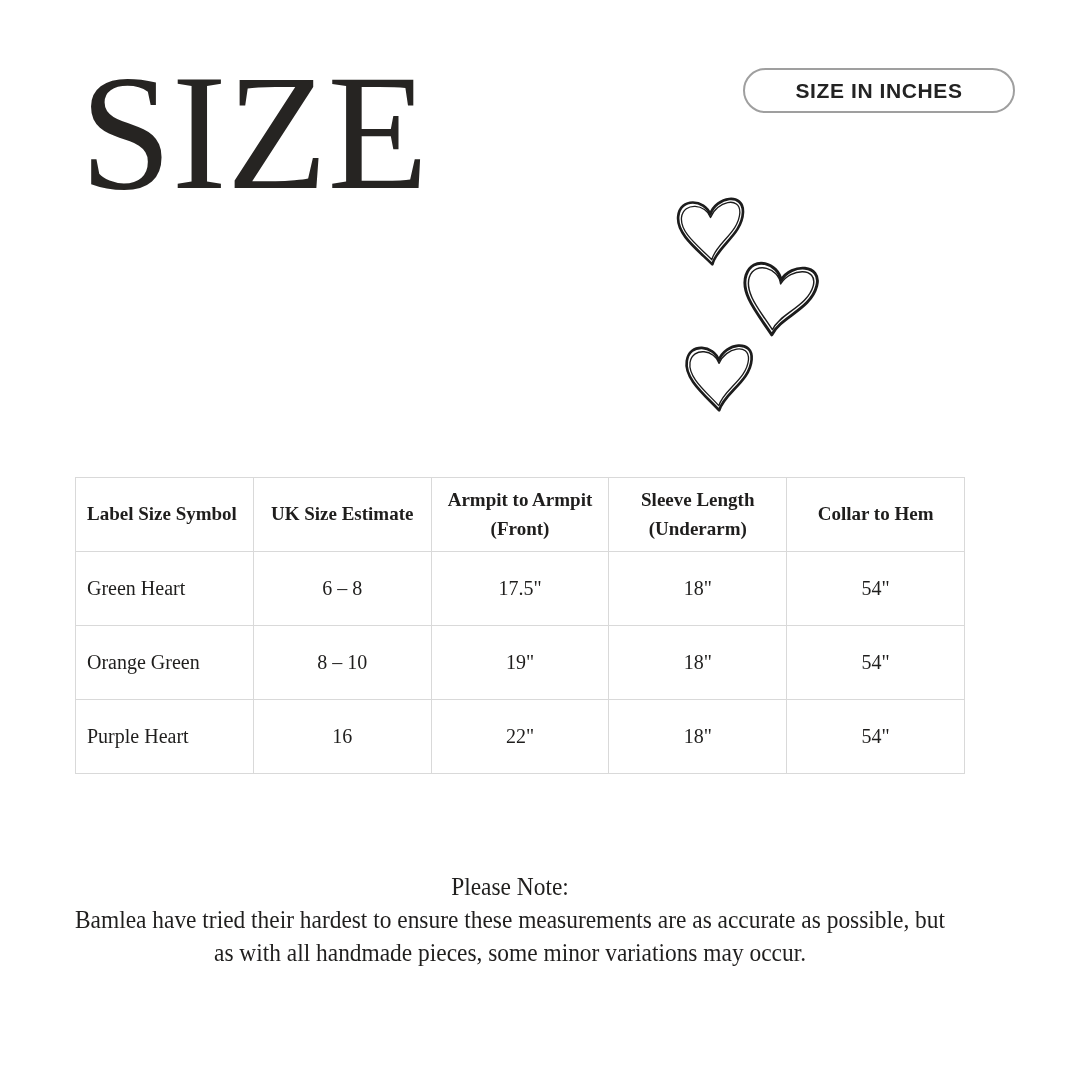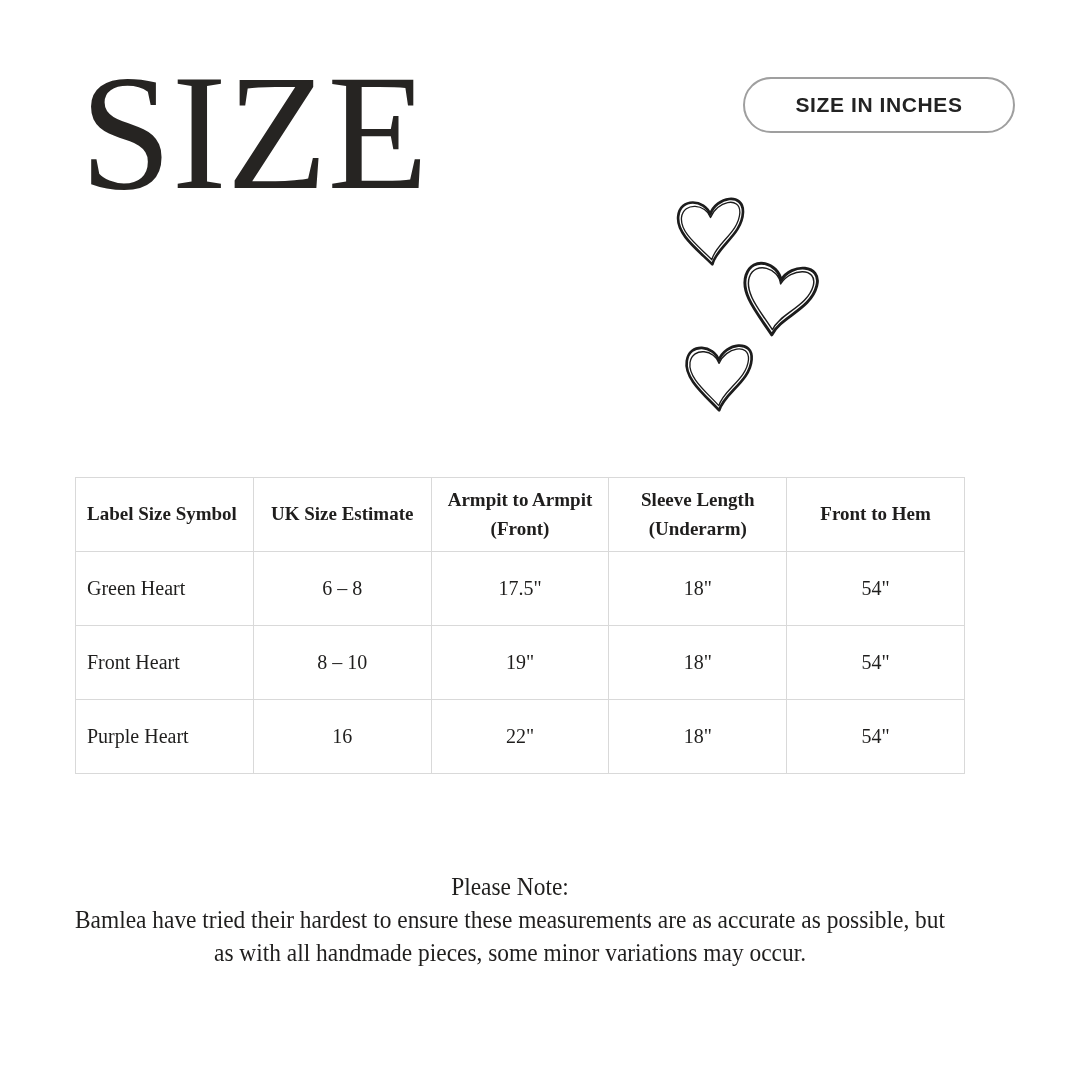--- a/index.html
+++ b/index.html
@@ -22,22 +22,22 @@
     font-weight:400;
     color:#262422;
     white-space:nowrap;
     text-align:center;
   }
   .title div { height:193px; }
 
   
   .badge {
     position:absolute;
-    left:743px; top:77px;
-    width:272px; height:56px;
+    left:743px; top:68px;
+    width:272px; height:45px;
     box-sizing:border-box;
     border:2px solid #9f9f9f;
     border-radius:33px;
     display:flex; align-items:center; justify-content:center;
     font-family:"Liberation Sans", sans-serif;
     font-weight:700;
     font-size:21px;
     letter-spacing:0.6px;
     color:#232323;
     background:#ffffff;
@@ -133,35 +133,35 @@
       </th>
       <th>
         <span class="th-main">Armpit to Armpit</span>
         <span class="th-sub">(Front)</span>
       </th>
       <th>
         <span class="th-main">Sleeve Length</span>
         <span class="th-sub">(Underarm)</span>
       </th>
       <th>
-        <span class="th-main">Front to Hem</span>
+        <span class="th-main">Collar to Hem</span>
 
       </th>
     </tr>
   </thead>
   <tbody>
     <tr>
       <td>Green Heart</td>
       <td>6 – 8</td>
       <td>17.5"</td>
       <td>18"</td>
       <td>54"</td>
     </tr>
     <tr>
-      <td>Front Heart</td>
+      <td>Orange Green</td>
       <td>8 – 10</td>
       <td>19"</td>
       <td>18"</td>
       <td>54"</td>
     </tr>
     <tr>
       <td>Purple Heart</td>
       <td>16</td>
       <td>22"</td>
       <td>18"</td>

